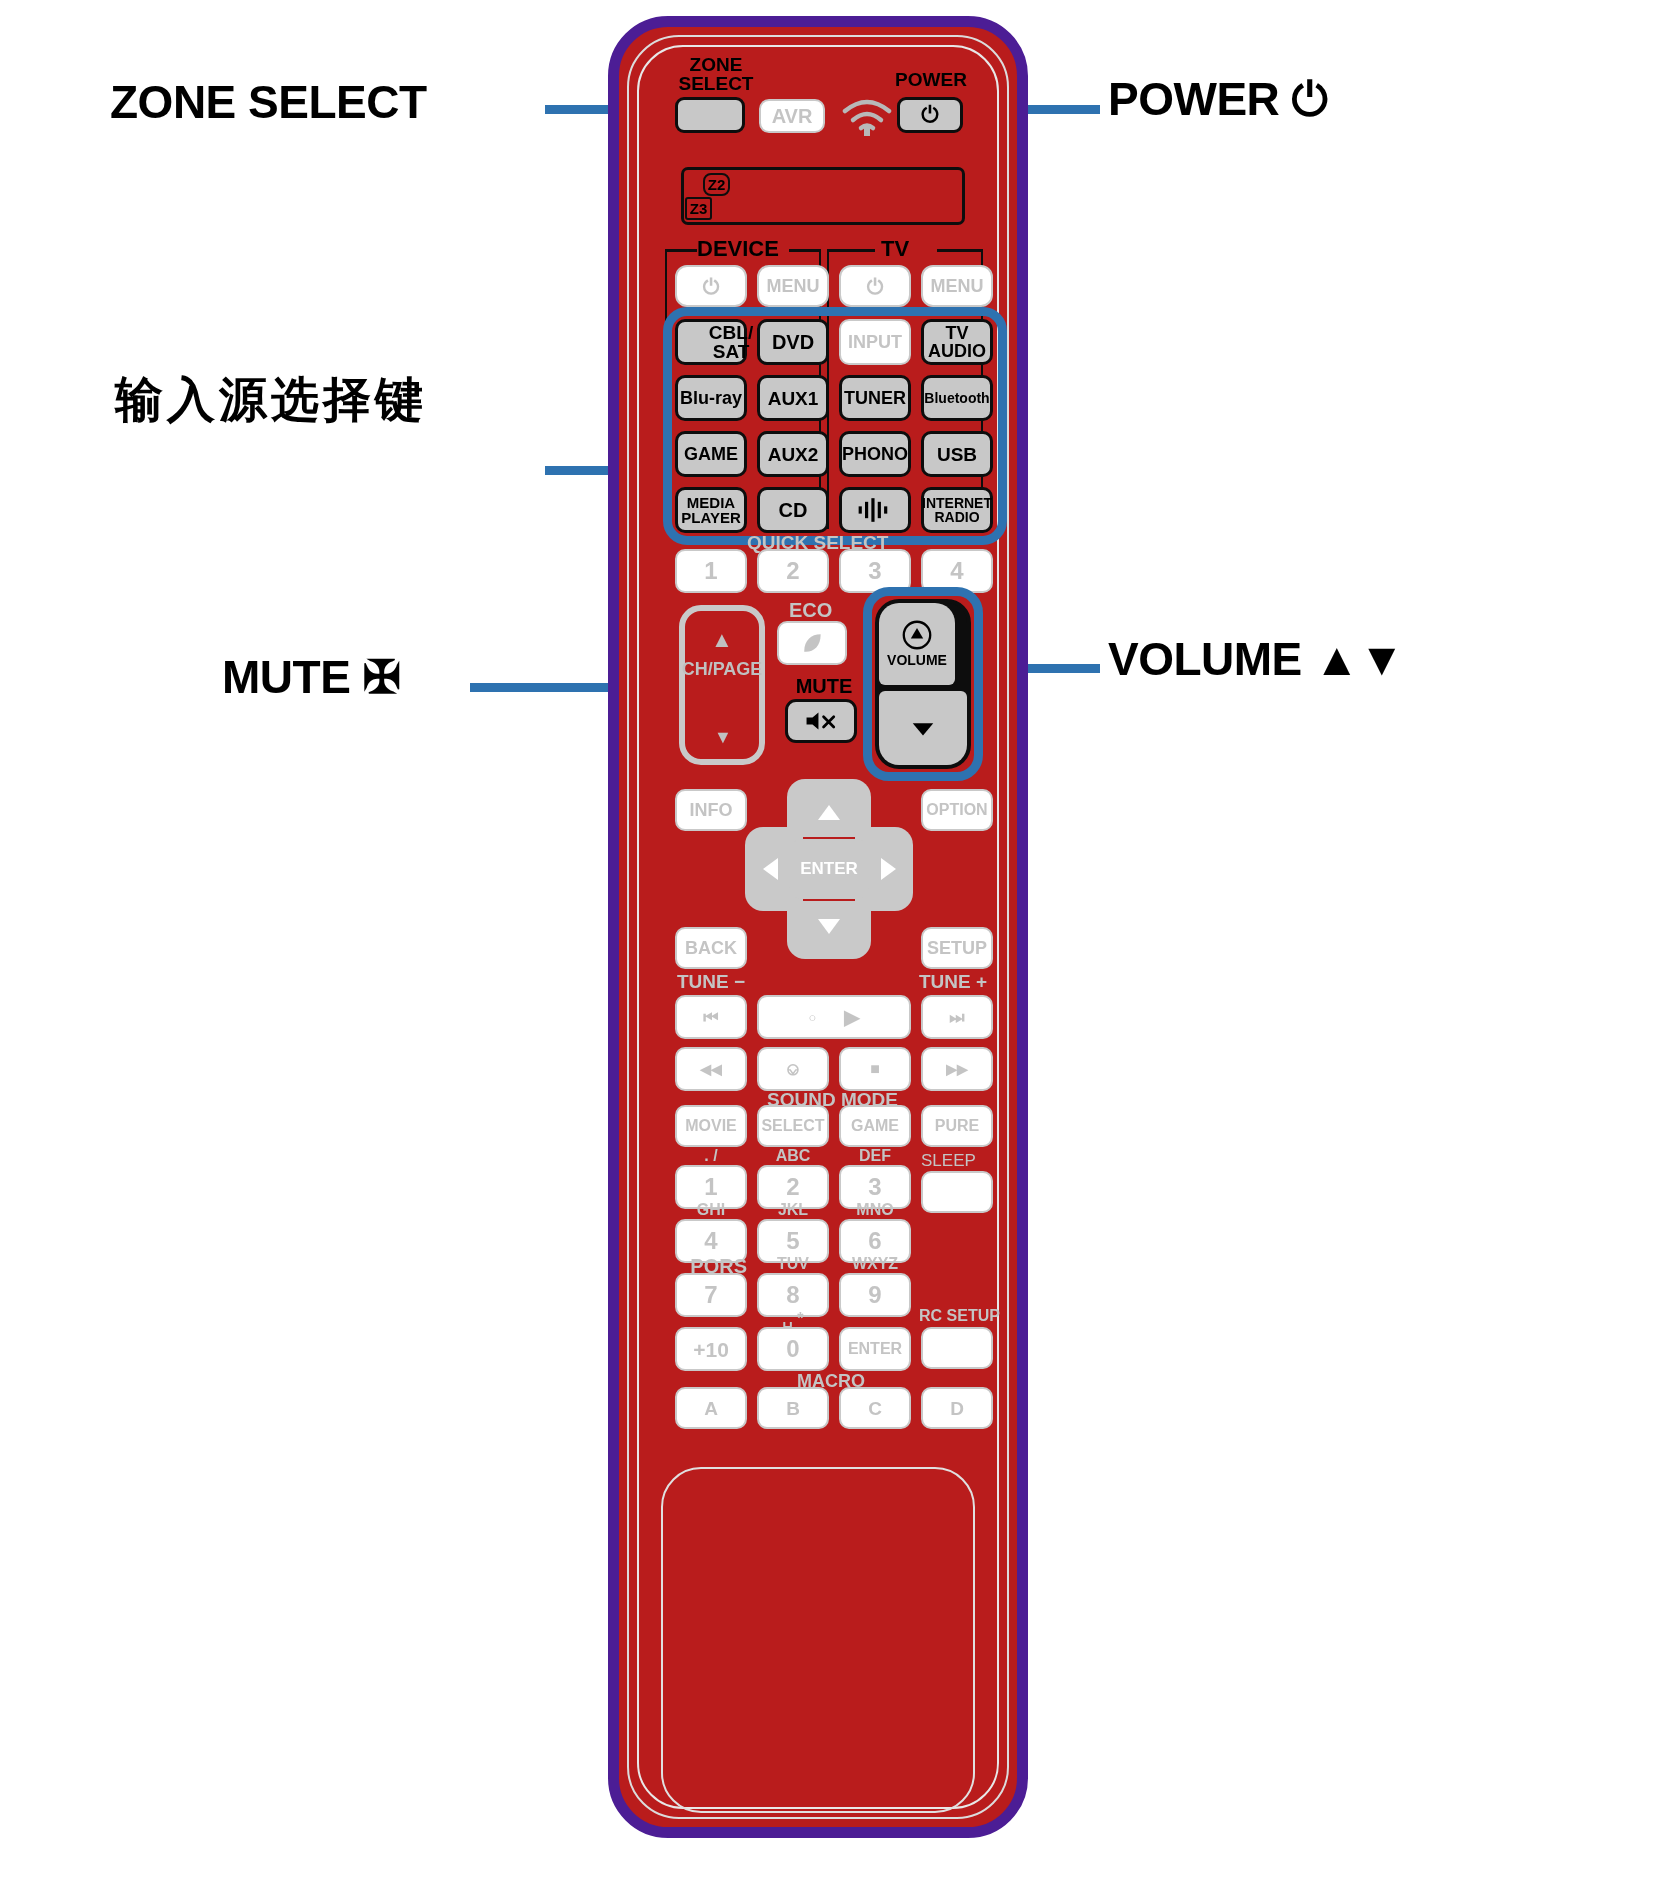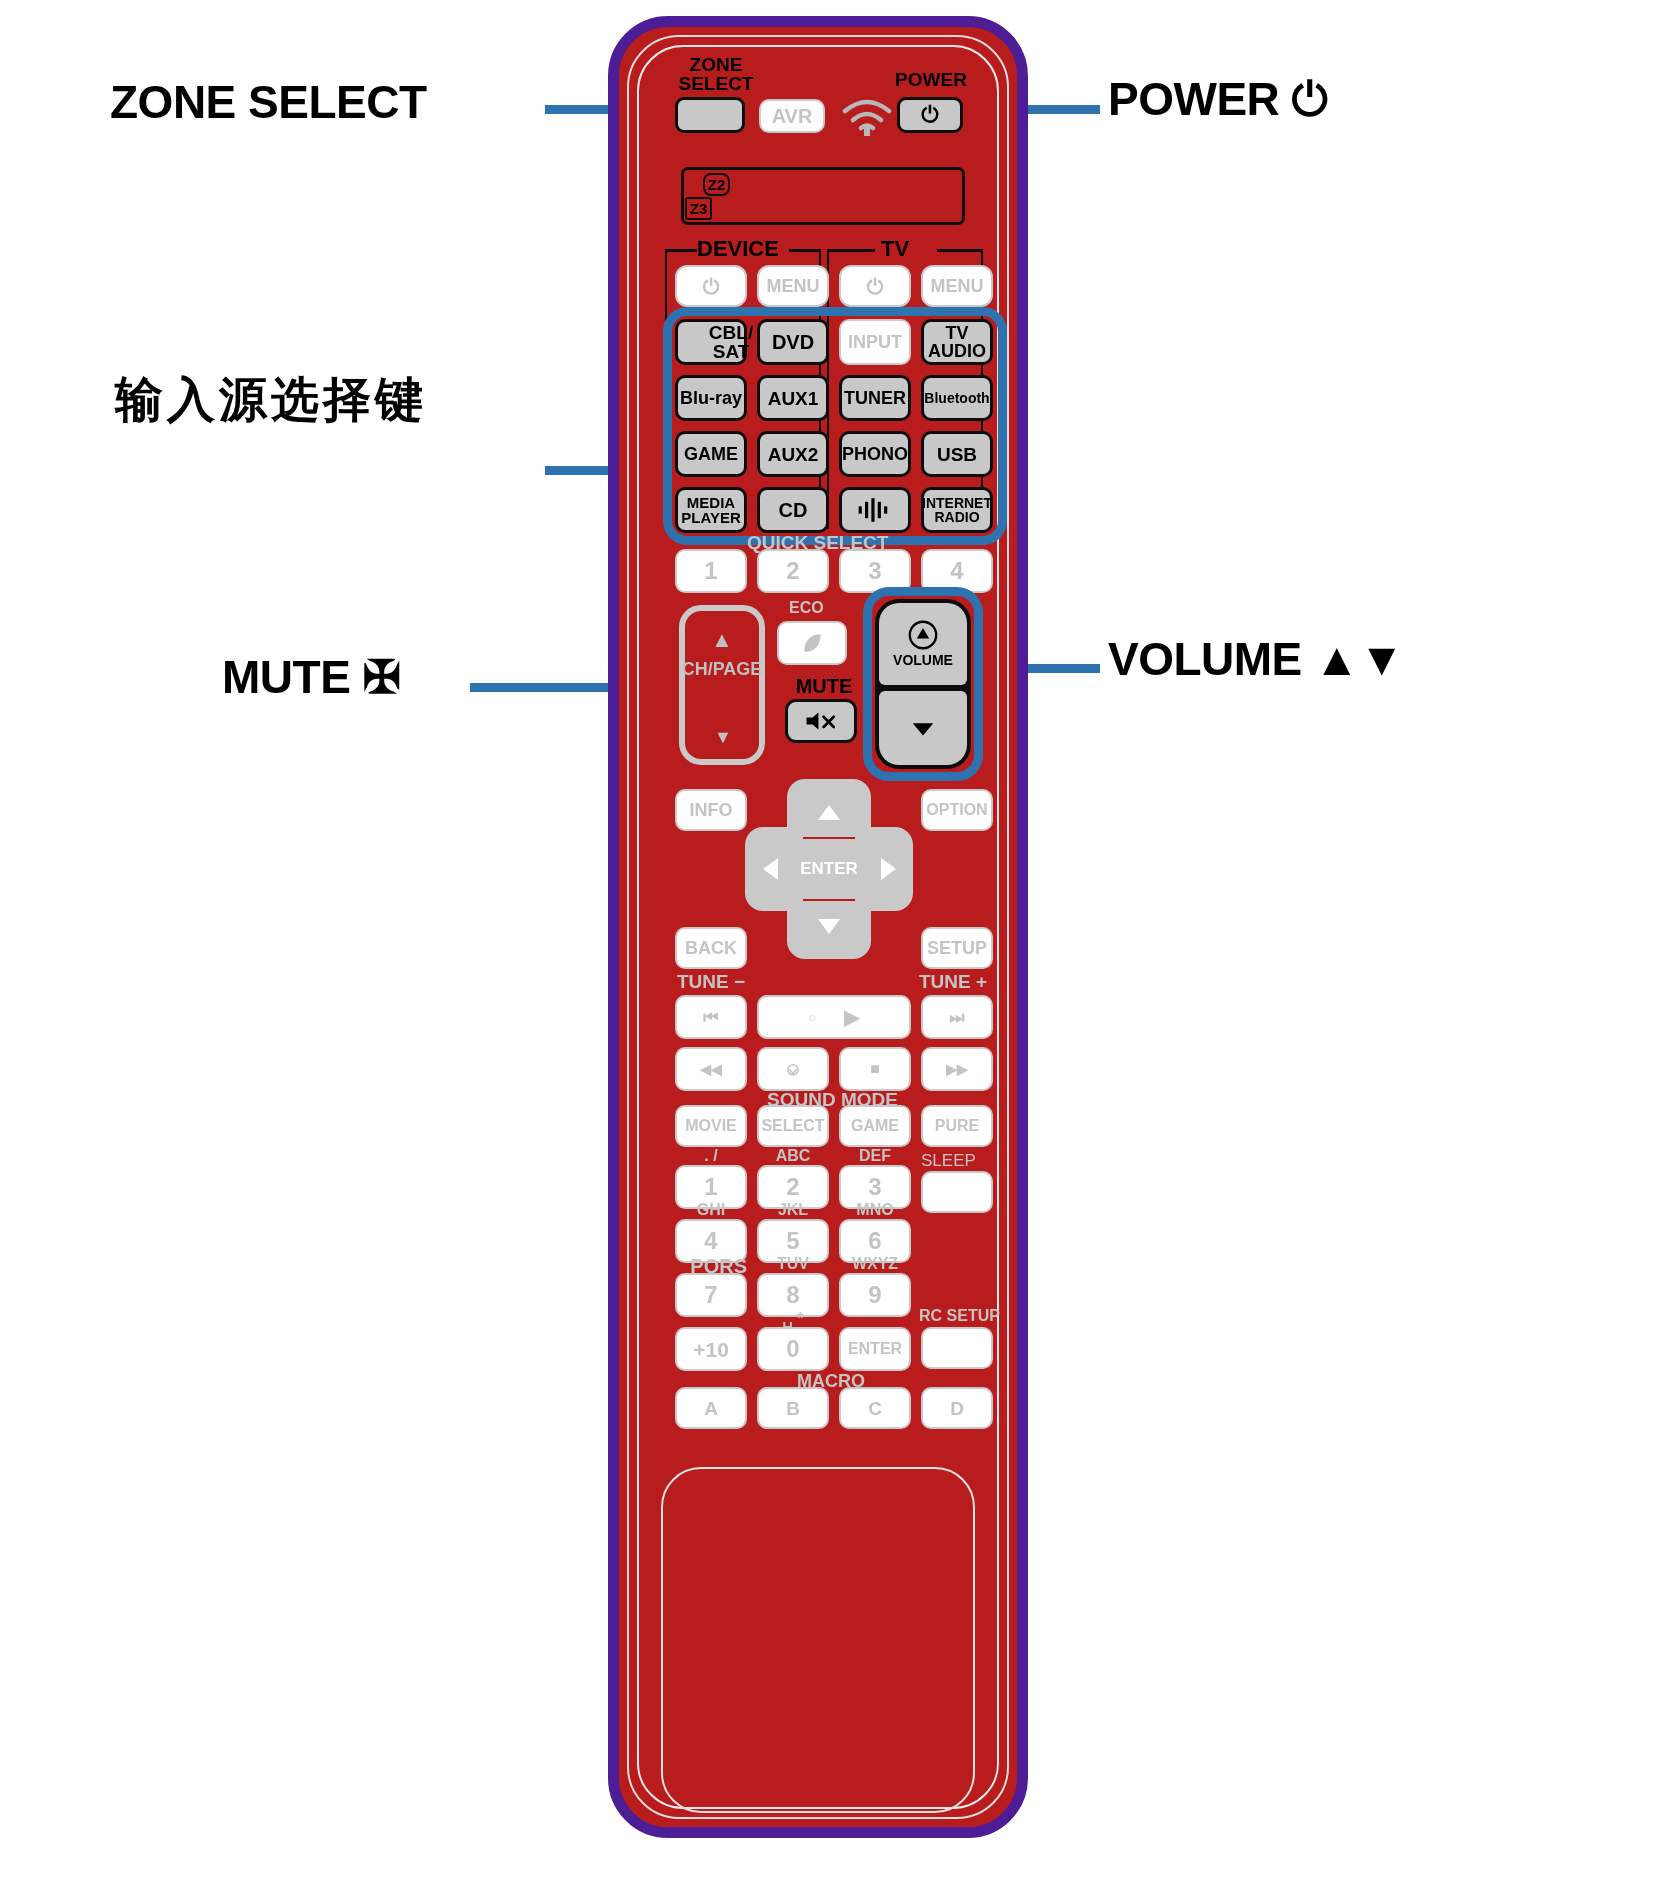--- a/index.html
+++ b/index.html
@@ -186,37 +186,37 @@
   <div class="btn off" style="left:56px; top:522px; width:72px; height:44px; font-size:24px;">1</div>
   <div class="btn off" style="left:138px; top:522px; width:72px; height:44px; font-size:24px;">2</div>
   <div class="btn off" style="left:220px; top:522px; width:72px; height:44px; font-size:24px;">3</div>
   <div class="btn off" style="left:302px; top:522px; width:72px; height:44px; font-size:24px;">4</div>
 
   <div class="abs" style="left:60px; top:578px; width:86px; height:160px; border:6px solid #c9c9c9; border-radius:22px;"></div>
   <div class="abs" style="left:92px; top:600px; font-size:22px; color:#c0c0c0;">▲</div>
   <div class="abs" style="left:62px; top:632px; width:82px; text-align:center; font-size:18px; font-weight:bold; color:#c0c0c0;">CH/PAGE</div>
   <div class="abs" style="left:95px; top:700px; font-size:18px; color:#c0c0c0;">▼</div>
 
-  <div class="abs" style="left:170px; top:572px; font-size:16px; font-weight:bold; color:#c4c4c4;">ECO</div>
+  <div class="abs" style="left:170px; top:572px; font-size:20px; font-weight:bold; color:#c4c4c4;">ECO</div>
   <div class="btn off" style="left:158px; top:594px; width:70px; height:44px;">
     <svg viewBox="0 0 30 30" width="26" height="26">
       <path d="M25 5 C25 20 16 26 6 25 C6 12 14 5 25 5 Z" fill="#c4c4c4"></path>
     </svg>
   </div>
 
   <div class="abs" style="left:160px; top:648px; width:90px; text-align:center; font-size:20px; font-weight:bold;">MUTE</div>
   <div class="btn on" style="left:166px; top:672px; width:72px; height:44px; border-radius:11px;">
     <svg viewBox="0 0 40 26" width="34" height="24">
       <path d="M3 9 L10 9 L17 3 L17 23 L10 17 L3 17 Z" fill="#000"></path>
       <path d="M23 8 L35 20 M35 8 L23 20" stroke="#000" stroke-width="3.2" stroke-linecap="round"></path>
     </svg>
   </div>
 
   <div class="abs" style="left:256px; top:572px; width:96px; height:170px; border:4px solid #0d0d0d; border-radius:24px; background:#0d0d0d;"></div>
-  <div class="abs" style="left:260px; top:576px; width:88px; height:82px; background:#c8c8c8; border-radius:20px 20px 6px 6px; display:flex; flex-direction:column; align-items:center; justify-content:center;">
+  <div class="abs" style="left:260px; top:576px; width:76px; height:82px; background:#c8c8c8; border-radius:20px 20px 6px 6px; display:flex; flex-direction:column; align-items:center; justify-content:center;">
     <svg viewBox="0 0 34 34" width="30" height="30">
       <circle cx="17" cy="17" r="15" fill="none" stroke="#000" stroke-width="2.6"></circle>
       <path d="M17 9 L24 21 L10 21 Z" fill="#000"></path>
     </svg>
     <div style="font-size:14px; font-weight:bold; margin-top:2px;">VOLUME</div>
   </div>
   <div class="abs" style="left:260px; top:664px; width:88px; height:74px; background:#c8c8c8; border-radius:6px 6px 20px 20px; display:flex; align-items:center; justify-content:center;">
     <svg viewBox="0 0 30 20" width="28" height="20">
       <path d="M4 5 L26 5 L15 18 Z" fill="#000"></path>
     </svg>

